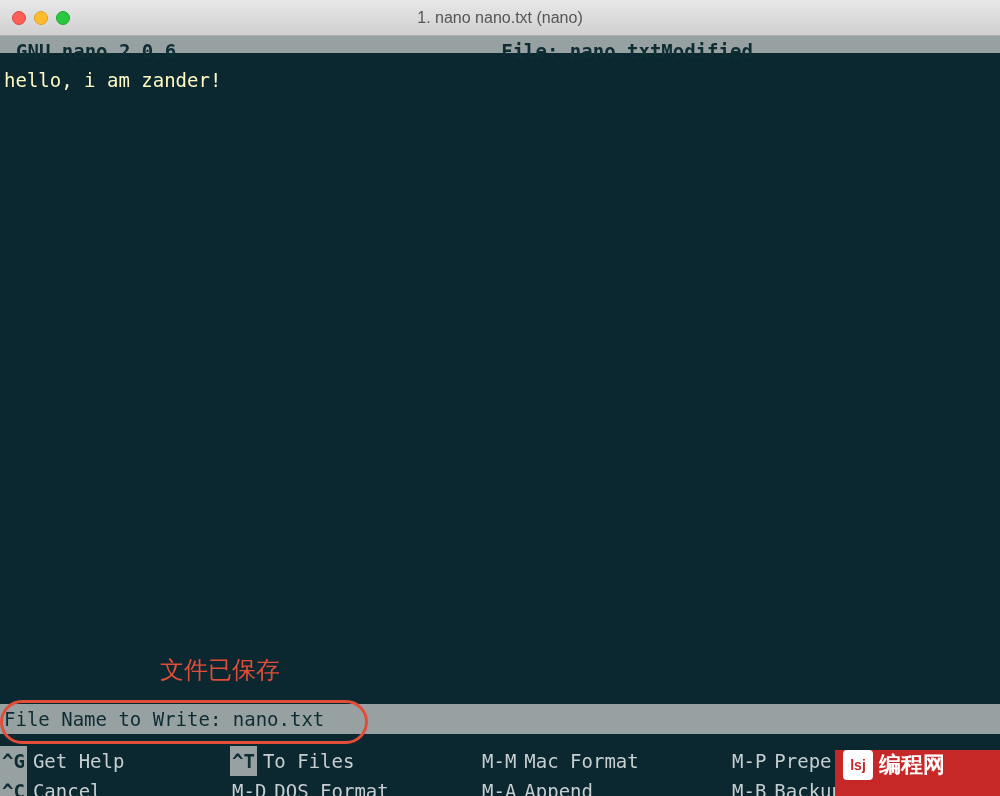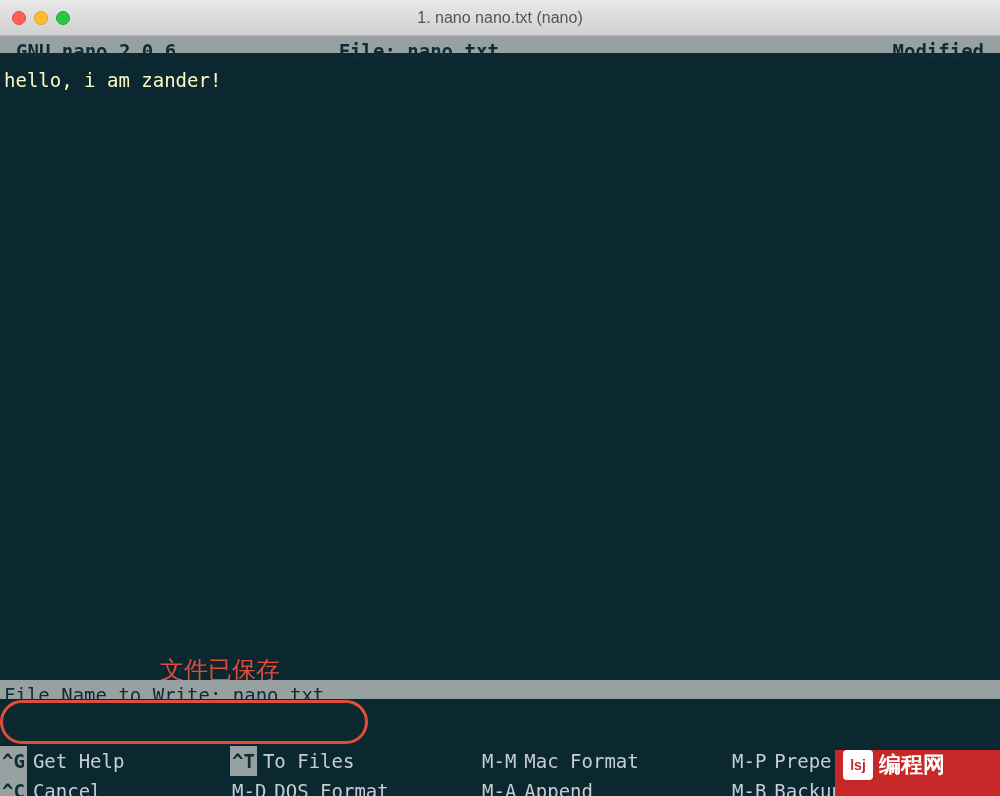--- a/index.html
+++ b/index.html
@@ -54,41 +54,41 @@
     .header-bar {
       background: #98a1a2;
       color: #0d2d33;
       height: 17px;
       line-height: 30px;
       display: flex;
       font-weight: bold;
       padding: 0 16px;
     }
     .header-left  { flex: 1; text-align: left; }
-    .header-center{ flex: 1; text-align: left; white-space: pre; }
-    .header-right { flex: 1; text-align: right; }
+    .header-center{ flex: 1; text-align: right; white-space: pre; }
+    .header-right { flex: 1; }
     .editor-body {
       padding: 16px 4px 0 4px;
       color: #fef9c3;
       white-space: pre;
     }
     .annotation {
       position: absolute;
       left: 160px;
       top: 618px;
       color: #e24d3a;
       font-family: "PingFang SC", "Hiragino Sans GB", sans-serif;
       font-size: 24px;
     }
     .prompt-bar {
       position: absolute;
-      top: 644px;
+      top: 668px;
       left: 0;
       right: 0;
-      height: 19px;
+      height: 30px;
       line-height: 30px;
       background: #98a1a2;
       color: #0d2d33;
       padding-left: 4px;
       white-space: pre;
     }
     .annotation-ring {
       position: absolute;
       left: 0px;
       top: 664px;

